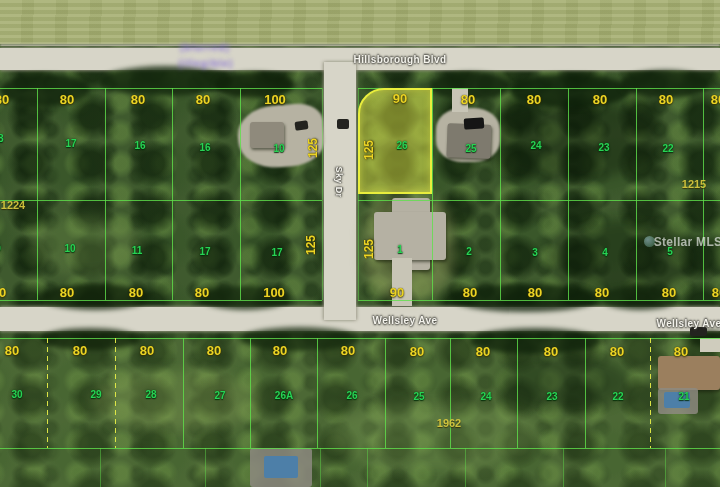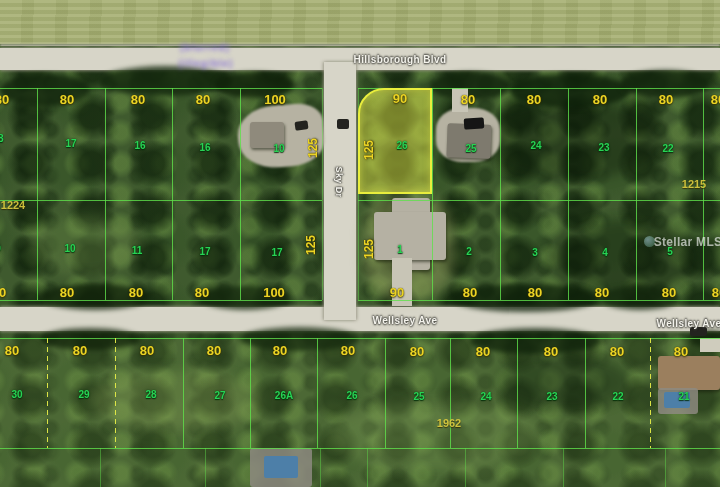--- a/index.html
+++ b/index.html
@@ -211,21 +211,21 @@
       <span class="lab-lot" style="left: 70px; top: 248px;">10</span>
       <span class="lab-lot" style="left: 137px; top: 250px;">11</span>
       <span class="lab-lot" style="left: 205px; top: 251px;">17</span>
       <span class="lab-lot" style="left: 277px; top: 252px;">17</span>
       <span class="lab-lot" style="left: 400px; top: 249px;">1</span>
       <span class="lab-lot" style="left: 469px; top: 251px;">2</span>
       <span class="lab-lot" style="left: 535px; top: 252px;">3</span>
       <span class="lab-lot" style="left: 605px; top: 252px;">4</span>
       <span class="lab-lot" style="left: 670px; top: 251px;">5</span>
       <span class="lab-lot" style="left: 17px; top: 394px;">30</span>
-      <span class="lab-lot" style="left: 84px; top: 394px;">29</span>
+      <span class="lab-lot" style="left: 96px; top: 394px;">29</span>
       <span class="lab-lot" style="left: 151px; top: 394px;">28</span>
       <span class="lab-lot" style="left: 220px; top: 395px;">27</span>
       <span class="lab-lot" style="left: 284px; top: 395px;">26A</span>
       <span class="lab-lot" style="left: 352px; top: 395px;">26</span>
       <span class="lab-lot" style="left: 419px; top: 396px;">25</span>
       <span class="lab-lot" style="left: 486px; top: 396px;">24</span>
       <span class="lab-lot" style="left: 552px; top: 396px;">23</span>
       <span class="lab-lot" style="left: 618px; top: 396px;">22</span>
       <span class="lab-lot" style="left: 684px; top: 396px;">21</span>
       <span class="lab-block" style="left: 13px; top: 205px;">1224</span>

